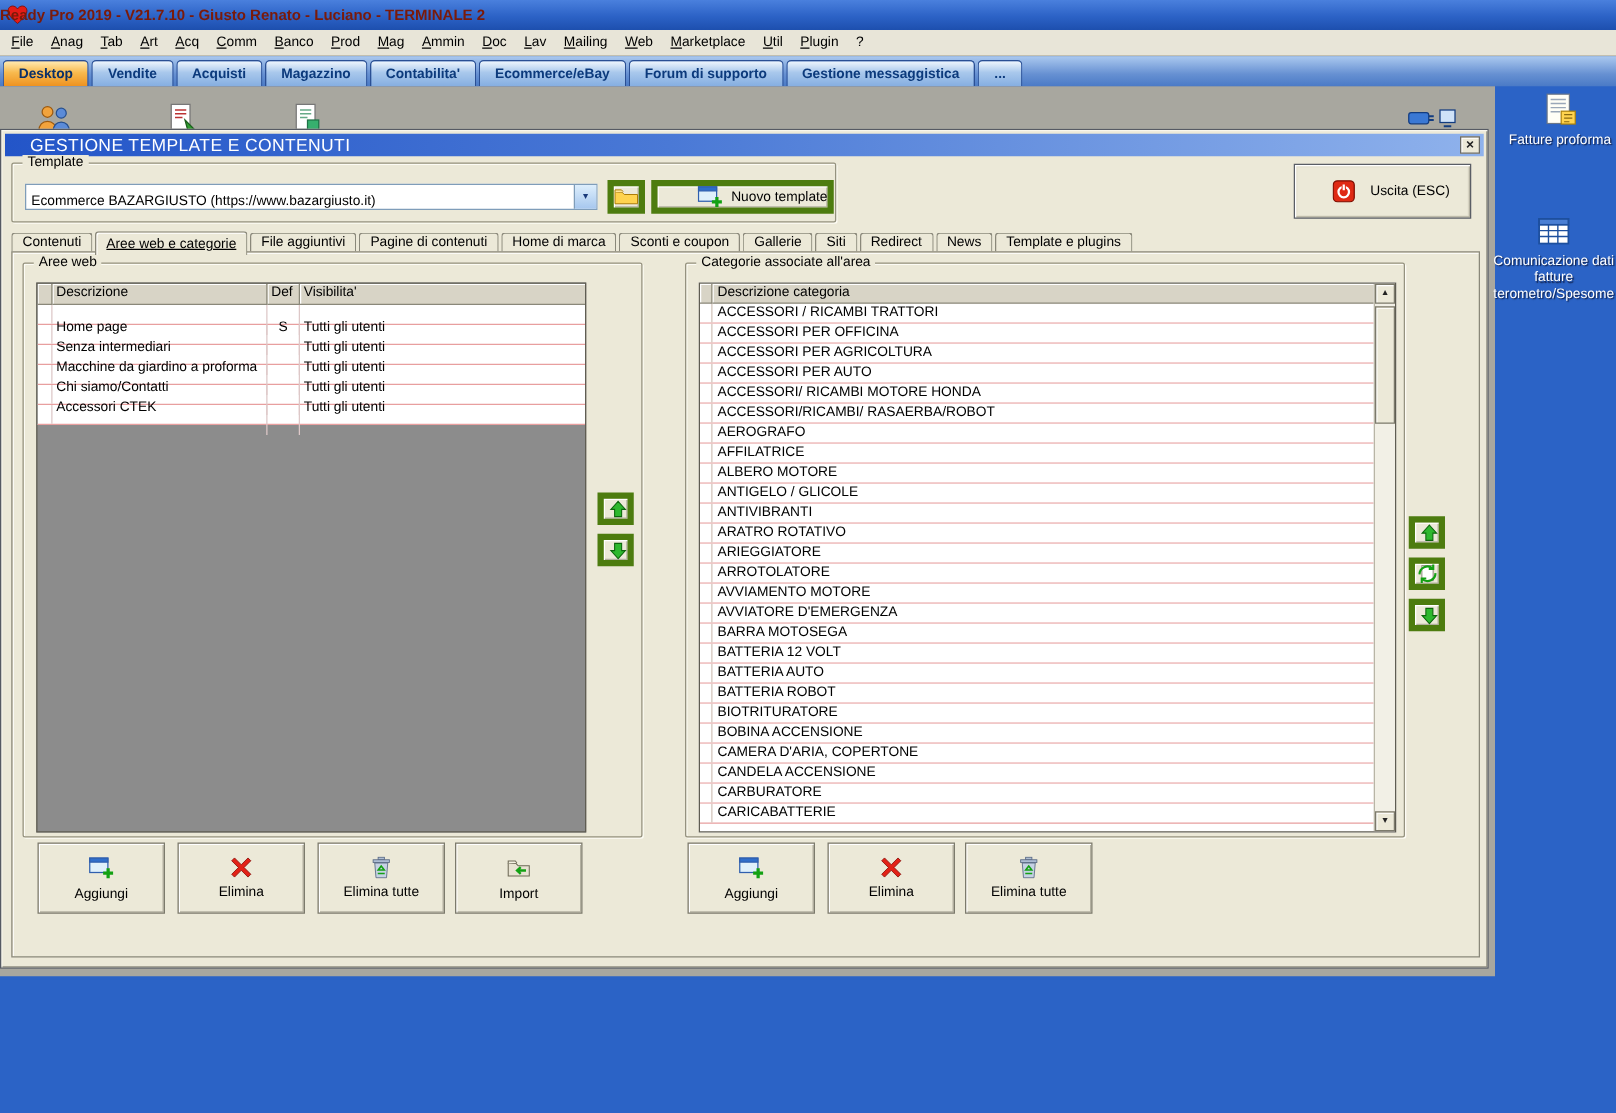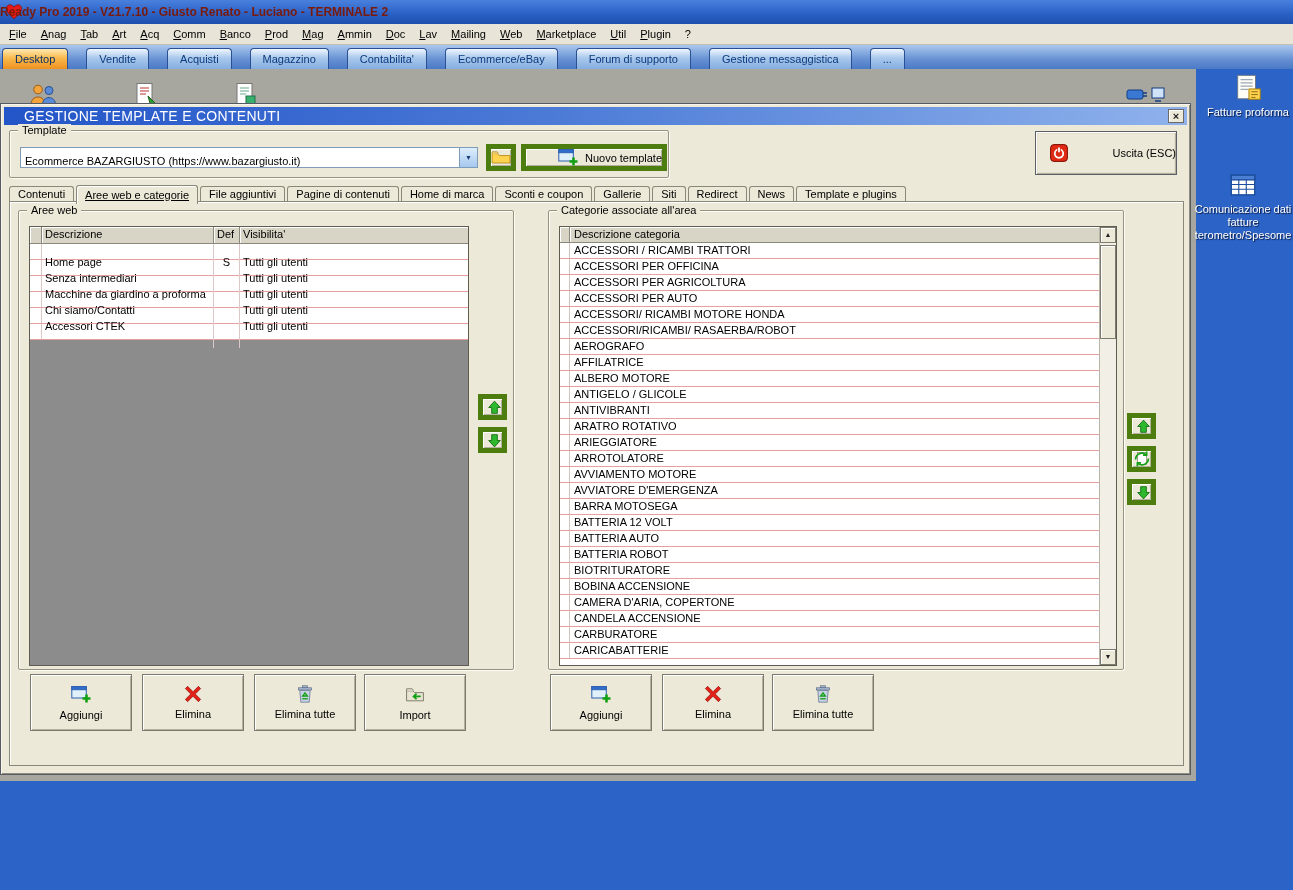--- a/index.html
+++ b/index.html
@@ -15,23 +15,23 @@
   
   .menubar{position:absolute;left:0;top:24px;width:1293px;height:21px;background:#e8e5d8;
     border-bottom:1px solid #c2bfb0;display:flex;align-items:center;padding-left:2px}
   .menu-item{padding:3px 7px;color:#000;cursor:default;white-space:nowrap}
   .menu-item::first-letter{text-decoration:underline}
 
   
   .maintabs{position:absolute;left:0;top:45px;width:1293px;height:24px;
     background:linear-gradient(180deg,#abc9ef 0%,#6690d2 60%,#4a7ac6 100%);
     display:flex;align-items:flex-end;padding-left:2px}
-  .mtab{height:21px;line-height:20px;padding:0 12px;margin-right:18px;border:1px solid #2a4f94;border-bottom:none;
+  .mtab{height:21px;line-height:20px;padding:0 12px;margin-right:2px;border:1px solid #2a4f94;border-bottom:none;
     border-radius:4px 4px 0 0;background:linear-gradient(180deg,#eff6fd,#a9c8ec 45%,#85aee1);
-    color:#0c3a7c;font-weight:normal;white-space:nowrap;cursor:default}
+    color:#0c3a7c;font-weight:bold;white-space:nowrap;cursor:default}
   .mtab.active{background:linear-gradient(180deg,#ffeab2,#f8ba4e 45%,#ee9220);color:#0a3068}
 
   
   .workspace{position:absolute;left:0;top:69px;width:1196px;height:712px;background:#a8a79f}
   .ws-ic{position:absolute}
 
   
   .dicon{position:absolute;text-align:center;cursor:default}
   .dicon-img{display:block;margin:0 auto;width:30px;height:30px}
   .dicon-label{margin-top:3px;color:#fff;font-size:11px;line-height:13px;text-shadow:1px 1px 1px rgba(0,0,20,.75);word-wrap:break-word}
@@ -54,21 +54,21 @@
   .combo{position:absolute;left:10px;top:16px;width:458px;height:21px;background:#fff;border:1px solid #7f9db9;
     display:flex;align-items:flex-end;cursor:default}
   .combo-text{flex:1;padding-left:4px;white-space:nowrap;overflow:hidden}
   .combo-btn{width:18px;height:100%;background:linear-gradient(180deg,#ddeefc,#a6c7ee);border-left:1px solid #7f9db9;
     color:#1a3a7a;font-size:7px;display:flex;align-items:center;justify-content:center}
 
   .btn3d{background:#ece9d8;border:5px solid #4d7c0f;box-shadow:inset 1px 1px 0 #fff,inset -1px -1px 0 #b3b0a0;
     font-size:11px;color:#000;cursor:default;display:flex;align-items:center;justify-content:flex-end}
   .folder-btn{position:absolute;left:476px;top:13px;width:30px;height:27px}
   .newtmpl-btn{position:absolute;left:511px;top:13px;width:146px;height:27px;gap:7px}
-  .uscita-btn{position:absolute;right:13px;top:27px;width:142px;height:44px;gap:12px;justify-content:space-between;
+  .uscita-btn{position:absolute;right:13px;top:27px;width:142px;height:44px;gap:12px;justify-content:center;
     padding-left:14px;border:1px solid #5a5e66;
     box-shadow:inset 1px 1px 0 #fff,inset -1px -1px 0 #b3b0a0,inset 0 0 0 2px #e4e1cf}
 
   
   .dlg-tabs{position:absolute;left:8px;top:80px;right:10px;height:18px;display:flex;align-items:flex-end}
   .dtab{height:16px;line-height:15px;padding:0 8px;background:#ece9d8;border:1px solid #8a887a;border-bottom:none;
     border-radius:3px 3px 0 0;margin-right:2px;white-space:nowrap;cursor:default}
   .dtab.active{height:19px;line-height:18px;margin-bottom:-2px;text-decoration:underline;position:relative;z-index:3;
     box-shadow:inset 1px 1px 0 #fff}
   .panel{position:absolute;left:8px;top:97px;width:1175px;height:565px;background:#ece9d8;border:1px solid #8a887a;

